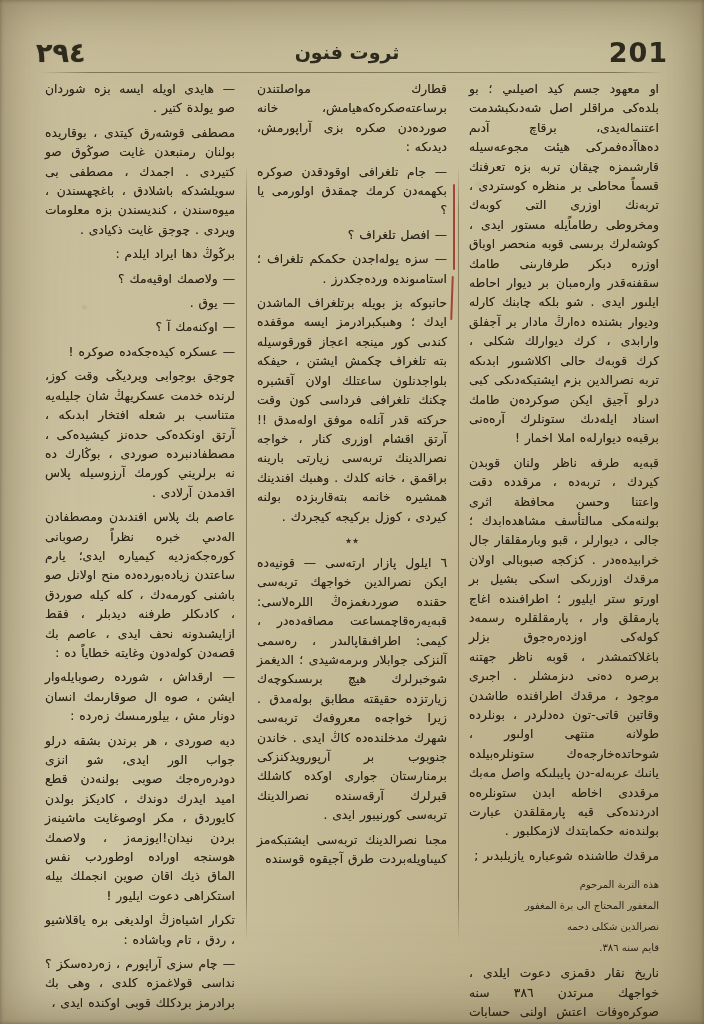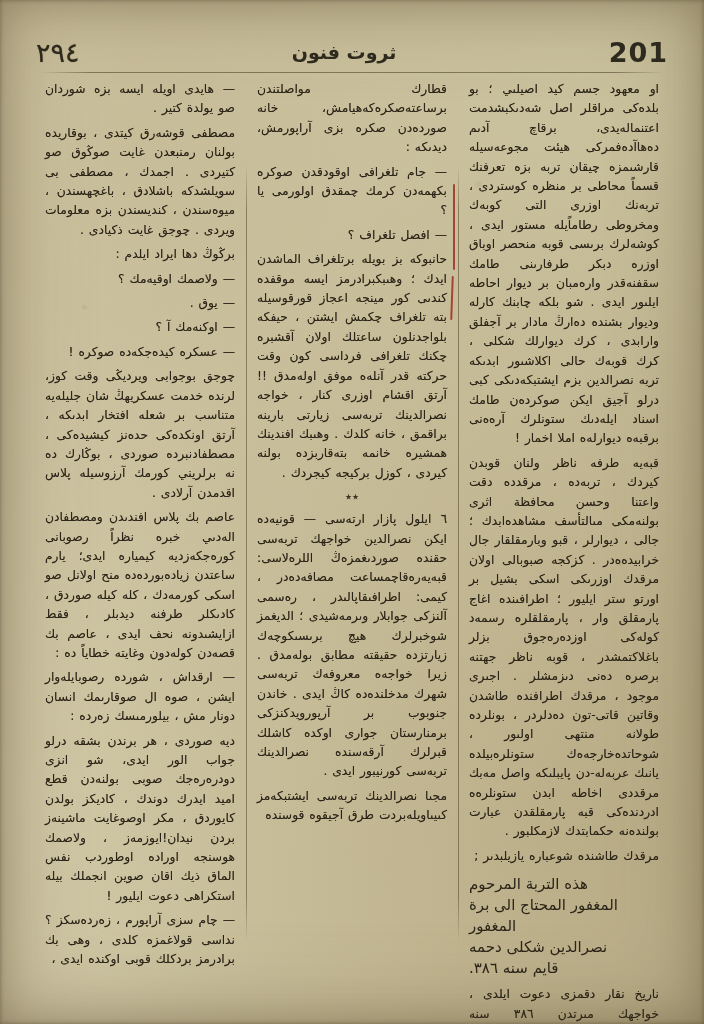--- a/index.html
+++ b/index.html
@@ -49,21 +49,21 @@
     right: 36px;
     height: 36px;
     direction: rtl;
     display: flex;
     align-items: center;
     justify-content: space-between;
     color: #2f2a1e;
   }
   .hdr-issue {
     font-size: 27px;
-    font-weight: normal;
+    font-weight: bold;
     letter-spacing: 1px;
     font-family: "DejaVu Sans", sans-serif;
     text-shadow: 0 0 1px rgba(60,50,25,0.6);
   }
   .hdr-title {
     font-size: 19px;
     font-weight: bold;
     letter-spacing: 1px;
   }
   .hdr-page {
@@ -123,22 +123,22 @@
   }
   .sep {
     text-align: center;
     font-size: 13px;
     letter-spacing: 4px;
     margin: 6px 0 6px 0;
     color: #3a3122;
   }
   .colophon {
     direction: rtl;
-    text-align: left;
-    font-size: 15px;
+    text-align: right;
+    font-size: 10px;
     line-height: 21px;
     margin: 8px 0 6px 0;
     color: #2b2418;
   }
   .colophon .ln { display: block; }
 
   
   .red-mark {
     position: absolute;
     top: 104px;
@@ -174,30 +174,32 @@
 
     <div class="col">
       <p class="par">— هايدى اويله ايسه بزه شوردان صو يولدة كتير .</p>
       <p class="par">مصطفى قوشەرق كيتدى ، بوقاريدە بولنان رمنبعدن غايت صوڭوق صو كتيردى . اجمدك ، مصطفى بى سويلشدكه باشلادق ، باغچهسندن ، ميوەسندن ، كنديسندن بزه معلومات ويردى . چوجق غايت ذكيادى .</p>
       <p class="par">برڭوڭ دها ايراد ايلدم :</p>
       <p class="par">— ولاصمك اوقيەمك ؟</p>
       <p class="par">— يوق .</p>
       <p class="par">— اوكنەمك آ ؟</p>
       <p class="par">— عسكره كيدەجكەده صوكره !</p>
       <p class="par">چوجق بوجوابى ويرديڭى وقت كوز، لرنده خدمت عسكريهڭ شان جليلەيە متناسب بر شعله افتخار ابدىكه ، آرتق اونكدەكى حدەنز كيشيدەكى ، مصطفادنبردە صوردى ، بوڭارك ده نه برلريني كورمك آرزوسيله پلاس اقدمدن آرلادى .</p>
-      <p class="par">عاصم بك پلاس افندىدن ومصطفادن الەدىي خبره نظراً رصوبانى كورەجكەزديە كيميارە ايدى؛ يارم ساعتدن زيادەبوردەدە منح اولانل صو اسكى كورمەدك ، كلە كيلە صوردق ، كادىكلر طرفنه ديدبلر ، فقط ازايشىدونه نحف ايدى ، عاصم بك قصەدن كولەدون وغايتە خطاياً دە :</p>
+      <p class="par">عاصم بك پلاس افندىدن ومصطفادن الەدىي خبره نظراً رصوبانى كورەجكەزديە كيميارە ايدى؛ يارم ساعتدن زيادەبوردەدە منح اولانل صو باشنى كورمەدك ، كلە كيلە صوردق ، كادىكلر طرفنه ديدبلر ، فقط ازايشىدونه نحف ايدى ، عاصم بك قصەدن كولەدون وغايتە خطاياً دە :</p>
       <p class="par">— ارقداش ، شوردە رصوبايلەوار ايشن ، صوه ال صوقارىمك انسان دونار مش ، بيلورمىسك زەردە :</p>
       <p class="par">ديه صوردى ، هر برندن بشقە درلو جواب الور ايدى، شو انزى دودرەرەجك صوبى بولنەدن قطع اميد ايدرك دوندك ، كاديكز بولدن كايوردق ، مكر اوصوغايت ماشينەز بردن نيدان!ايوزمەز ، ولاصمك هوسنجه اورادە اوطوردب نفس الماق ذيك اقان صوين انجملك بيله استكراهى دعوت ايليور !</p>
+      <p class="par">تكرار اشياەزڭ اولديغى برە ياقلاشيو ، ردق ، تام وباشادە :</p>
       <p class="par">— چام سزى آراپورم ، زەردەسكز ؟ نداسى قولاغمزه كلدى ، وهى بك برادرمز بردكلك قوبى اوكنده ايدى ،</p>
     </div>
 
     <div class="col">
       <p class="par">قطارك مواصلتندن برساعتەصكرەكەهيامش، خانه صوردەدن صكرە بزى آراپورمش، ديدىكه :</p>
       <p class="par">— جام تلغرافى اوقودقدن صوكرە بكهمەدن كرمك چمقدق اولورمى يا ؟</p>
       <p class="par">— افصل تلغراف ؟</p>
+      <p class="par">— سزه يولەاجدن حكمكم تلغراف ؛ استامىونده وردەجكدرز .</p>
       <p class="par">حانبوكە بز بويله برتلغراف الماشدن ايدك ؛ وهىبكبرادرمز ايسه موقفدە كندىى كور مينجه اعجاز قورقوسيله بته تلغراف چكمش ايشتن ، حيفكه بلواجدنلون ساعتلك اولان آقشبرە چكنك تلغرافى فرداسى كون وقت حركته قدر آنلەه موفق اولەمدق !! آرتق اقشام اوزرى كنار ، خواجه نصرالدينك تربەسى زيارتى بارينە براقمق ، خانه كلدك . وهىبك افندينك همشيره خانمە بتەقاربزدە بولنه كيردى ، كوزل بركيجه كيجردك .</p>
       <div class="sep">٭٭</div>
       <p class="par">٦ ايلول پازار ارتەسى — قونيەدە ايكن نصرالدين خواجهك تربەسى حقنده صوردىغمزەڭ اللرەلاسى: قبەيەرەقاچمساعت مصافەدەدر ، كيمى: اطرافىقاپالىدر ، رەسمى آلنزكى جوابلار وىرمەشيدى ؛ الديغمز شوخبرلرك هيچ برىسىكوچەك زيارتزدە حقيقته مطابق بولەمدق . زيرا خواجەە معروفەك تربەسى شهرك مدخلندەدە كاڭ ايدى . خاندن جنوبوب بر آرپورويدكنزكى برمنارستان جوارى اوكدە كاشلك قبرلرك آرقەسندە نصرالدينك تربەسى كورنيبور ايدى .</p>
       <p class="par">مجىا نصرالدينك تربەسى ايشتبكەمز كىيىاويلەبردت طرق آجيقوه قوسندە</p>
     </div>
 
     <div class="col">
       <p class="par">او معهود جسم كيد اصيلىي ؛ بو بلدەكى مراقلر اصل شەدىكبشدمت اعتنمالەيدى، برقاچ آدىم دەهاآدەفمركى هيئت مجوعەسيله قارشىمزە چيقان تربە بزە تعرفنك قسماً محاطى بر منظره كوستردى ، تربەنك اوزرى التى كوبەك ومخروطى رطاماًيله مستور ايدى ، كوشەلرك برىسى قوبە منحصر اوباق اوزرە دبكر طرفارىنى طامك سقفنەقدر وارەمبان بر ديوار احاطه ايلىور ايدى . شو بلكە چابنك كارلە وديوار بشنده دەارڭ مادار بر آجفلق وارابدى ، كرك ديوارلك شكلى ، كرك قوبەك حالى اكلاشىور ابدىكه تربە نصرالدين بزم ايشتبكەدىكى كبى درلو آجيق ايكن صوكردەن طامك اسناد ايلەدىك ستونلرك آرەەنى برقبەە ديوارلەە املا اخمار !</p>
       <p class="par">قبەيە طرفە ناظر ولنان قوبدن كيردك ، تربەدە ، مرقددە دقت واعتنا وحسن محافظة اثرى بولنەمكى مىالتأسف مشاهدەابدك ؛ جالى ، ديوارلر ، قبو وبارمقلقار جال خرابيدەەدر . كزكجە صبوبالى اولان مرقدك اوزرىكى اسكى بشيل بر اورتو ستر ايليور ؛ اطرافىندە اغاج پارمقلق وار ، پارمقلقلرە رسمەد كولەكى اوزدەرەجوق بزلر باغلاکتمشدر ، قوبە ناظر جهتنه برصرە دەنى دىزمشلر . اجىرى موجود ، مرقدك اطرافندە طاشدن وقاتين قاتى-تون دەدلردر ، بونلردە طولانه منتهى اولىور ، شوحاتدەخارجەەك ستونلرەبيلدە يانىك عربەلە-دن پايبلىكە واصل مەبك مرقددى اخاطە ابدن ستونلرەه ادردندەكى قبە پارمقلقدن عبارت بولندەنە حكمابتدك لازمكلبور .</p>
       <p class="par">مرقدك طاشندە شوعبارە يازيلبدىر ;</p>

